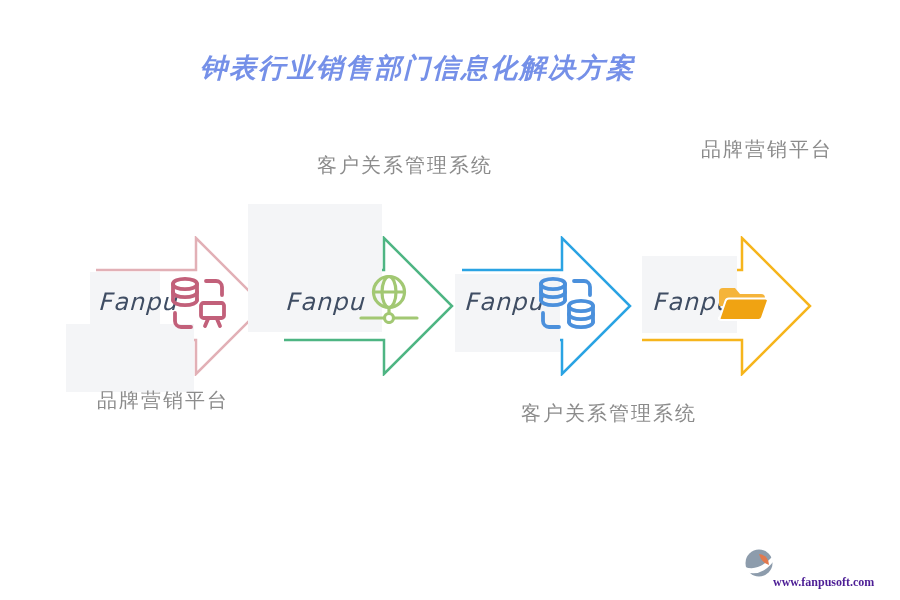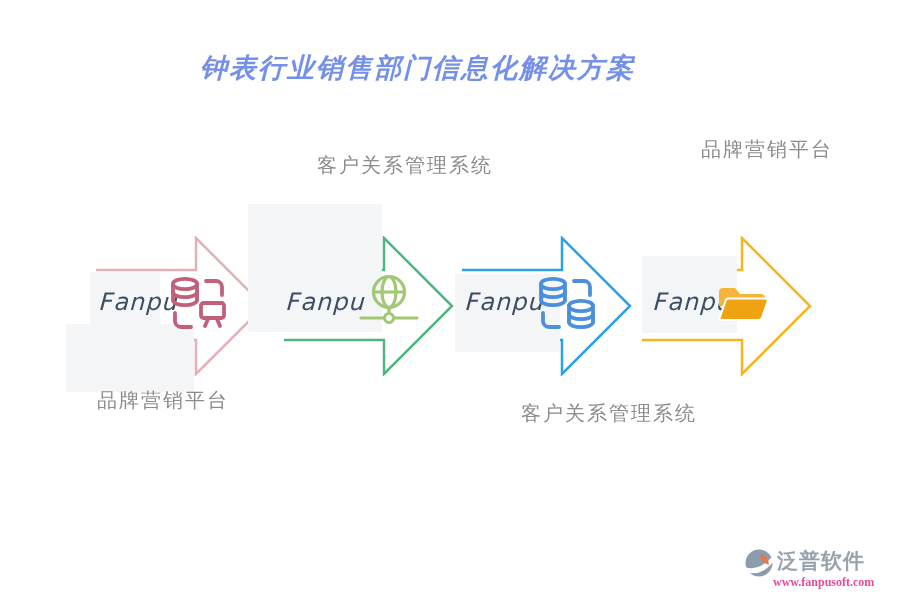--- a/index.html
+++ b/index.html
@@ -49,21 +49,21 @@
   .footer{left:744px;top:548px;z-index:4;width:150px}
   .footer-row{display:flex;align-items:flex-start}
   .footer-logo{flex:0 0 30px;margin-right:3px}
   .footer-brand{
     font-family:"Liberation Sans",sans-serif;font-weight:bold;
     font-size:21px;color:#98a2ad;letter-spacing:1px;white-space:nowrap;line-height:26px;
   }
   .footer-site{
     margin-top:-3px;margin-left:29px;
     font-family:"Liberation Serif",serif;font-weight:bold;
-    font-size:12px;color:#ec4899;white-space:nowrap;
+    font-size:12px;color:#4c1d95;white-space:nowrap;
   }
 </style>
 </head>
 <body>
 
 <div class="abs page-title">钟表行业销售部门信息化解决方案</div>
 
 <div class="abs sys-label label-sales">品牌营销平台</div>
 <div class="abs sys-label label-crm">客户关系管理系统</div>
 <div class="abs sys-label label-stock">客户关系管理系统</div>
@@ -137,16 +137,15 @@
   <path d="M3,40 l6.5,-19 q0.8,-2.4 3.4,-2.4 h36.5 q3.2,0 2.2,3 l-5.6,16 q-0.9,2.4 -3.4,2.4 h-37 q-3.4,0 -2.6,-3 z" stroke="#ffffff" stroke-width="2" fill="#f0a312"></path>
 </svg>
 
 <div class="abs footer">
   <div class="footer-row">
     <svg class="footer-logo" width="30" height="30" viewBox="0 0 30 30">
       <circle cx="15" cy="15" r="13.5" fill="#8d9cac"></circle>
       <path d="M1,19 Q15,24 29,8 L29,14 Q17,29 2,24 z" fill="#ffffff"></path>
       <path d="M15,6 q10,1.5 10,11 q-8,-2.5 -10,-11 z" fill="#e2794e"></path>
     </svg>
-    <div class="footer-brand">泛普软件</div>
   </div>
   <div class="footer-site">www.fanpusoft.com</div>
 </div>
 
 </body></html>

